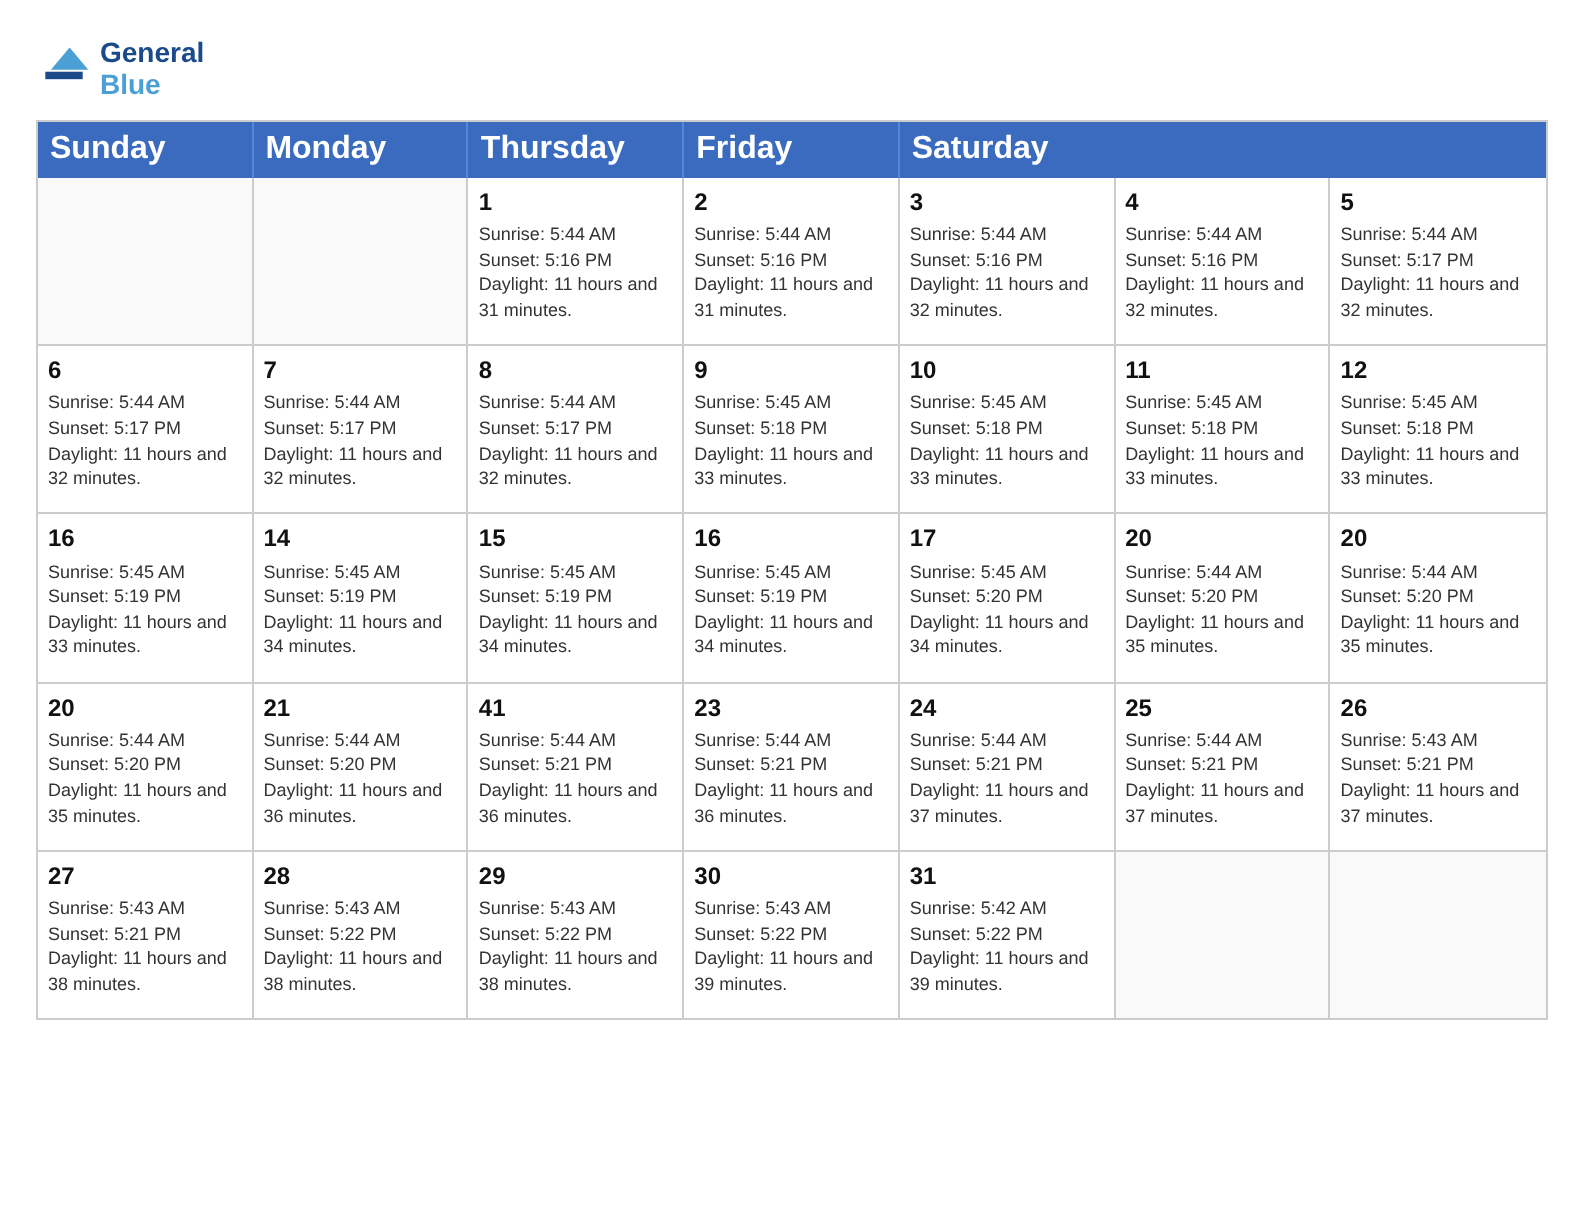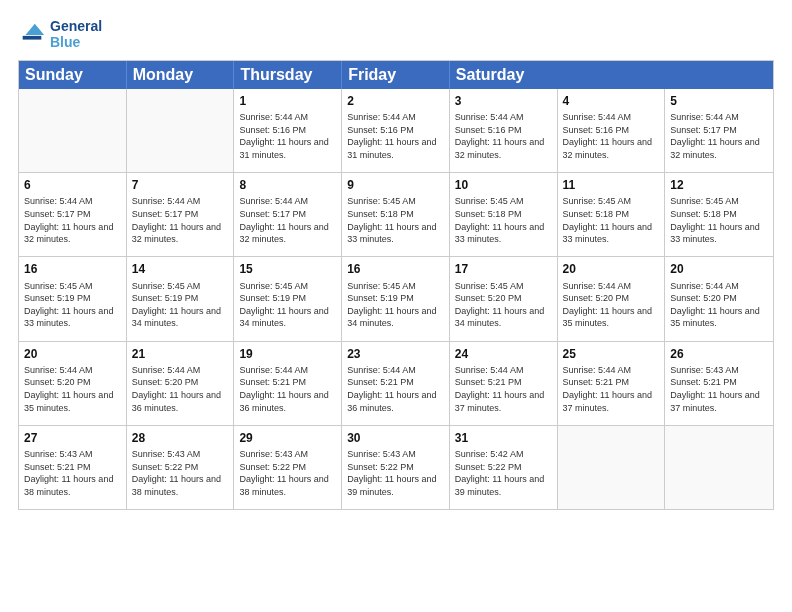--- a/index.html
+++ b/index.html
@@ -258,21 +258,21 @@
 Sunset: 5:20 PM
 Daylight: 11 hours and 35 minutes.</div>
           </div>
           <div class="cal-cell">
             <div class="day-num">21</div>
             <div class="cell-info" style="white-space: pre-line;">Sunrise: 5:44 AM
 Sunset: 5:20 PM
 Daylight: 11 hours and 36 minutes.</div>
           </div>
           <div class="cal-cell">
-            <div class="day-num">19</div>
+            <div class="day-num">41</div>
             <div class="cell-info" style="white-space: pre-line;">Sunrise: 5:44 AM
 Sunset: 5:21 PM
 Daylight: 11 hours and 36 minutes.</div>
           </div>
           <div class="cal-cell">
             <div class="day-num">23</div>
             <div class="cell-info" style="white-space: pre-line;">Sunrise: 5:44 AM
 Sunset: 5:21 PM
 Daylight: 11 hours and 36 minutes.</div>
           </div>

